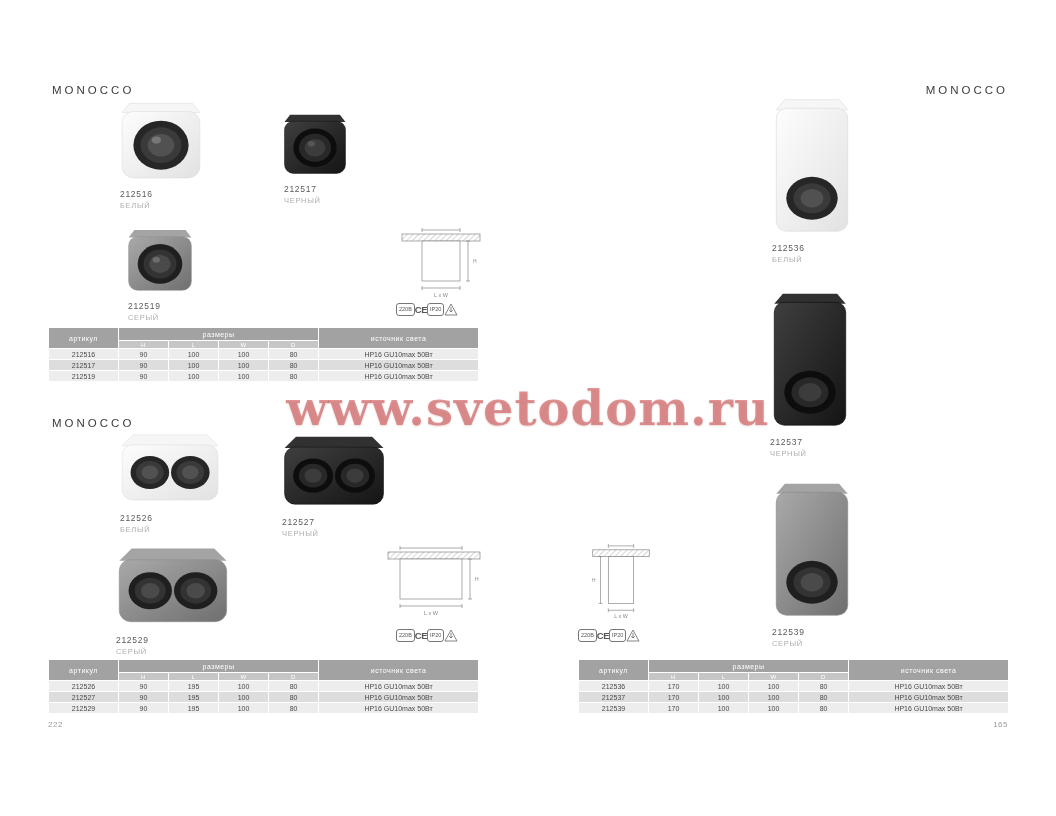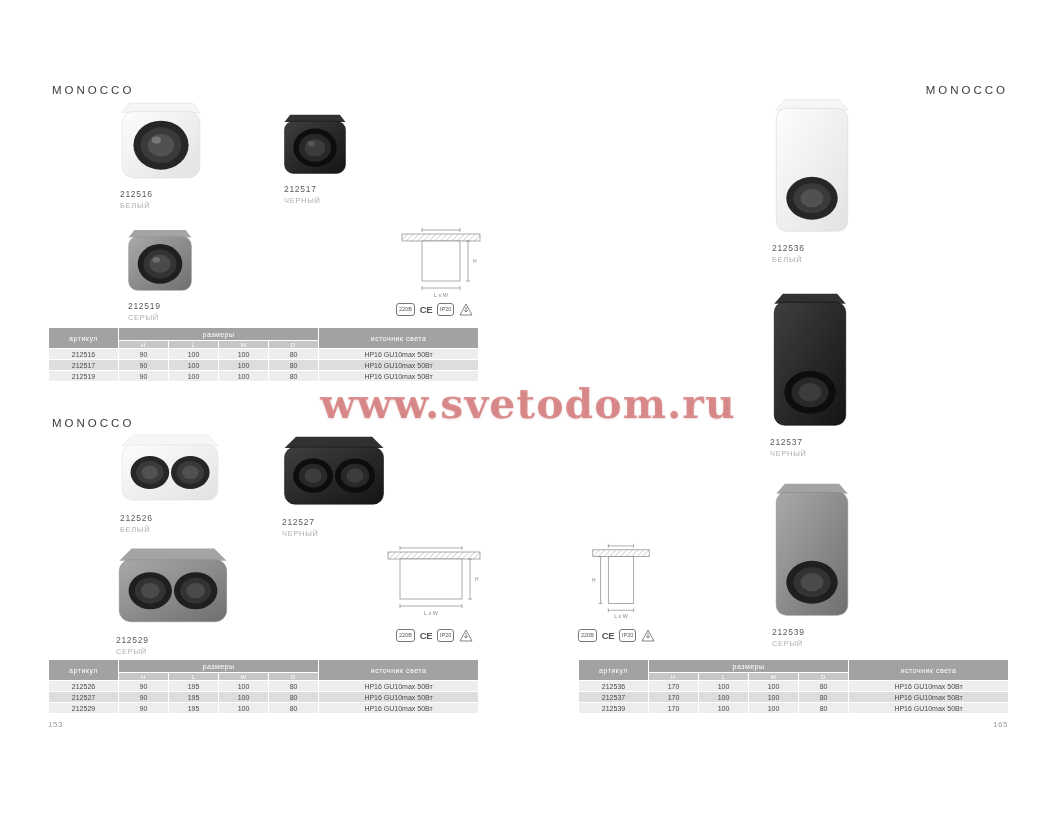--- a/index.html
+++ b/index.html
@@ -5,33 +5,33 @@
   * { margin:0; padding:0; box-sizing:border-box; }
   html,body { background:#fff; }
   body { font-family:"Liberation Sans", sans-serif; }
   .spread { position:relative; width:1056px; height:816px; background:#fff; overflow:hidden; }
   .abs { position:absolute; }
 
   .series-title { font-size:11.5px; letter-spacing:3px; color:#3c3c3c; font-weight:400; }
 
   .watermark {
     left:50%; top:380px; transform:translateX(-50%);
-    font-family:"DejaVu Serif", serif; font-weight:bold; font-size:41px;
+    font-family:"DejaVu Serif", serif; font-weight:bold; font-size:48px;
     color:rgba(198,70,70,0.55); letter-spacing:1px; white-space:nowrap;
     z-index:6; text-shadow:0 1px 2px rgba(150,40,40,0.18);
   }
 
   figure.product { position:absolute; }
   figure.product figcaption { margin:5px 0 0 6px; }
   .article { font-size:8.5px; color:#5a5a5a; letter-spacing:0.7px; }
   .color-label { font-size:7.5px; color:#aeaeae; letter-spacing:0.7px; margin-top:2px; }
 
   .tech-drawing text { font-family:"Liberation Sans", sans-serif; }
 
-  .cert-row { display:flex; align-items:center; gap:5px; height:15px; }
+  .cert-row { display:flex; align-items:center; height:15px; }
   .cert-badge {
     display:inline-flex; align-items:center; justify-content:center;
     border:1px solid #777; border-radius:3px; font-size:5.5px; color:#555;
     padding:2.5px 2px; line-height:1;
   }
   .cert-ce { font-size:9.5px; color:#555; font-weight:bold; letter-spacing:-0.5px; line-height:1; }
   .cert-tri { display:inline-flex; align-items:center; }
 
   table.spec-table { border-collapse:collapse; table-layout:fixed; position:absolute; }
   .spec-table th, .spec-table td { border:1px solid #fff; text-align:center; padding:0; overflow:hidden; white-space:nowrap; }
@@ -322,21 +322,21 @@
         <td>212529</td>
         <td>90</td>
         <td>195</td>
         <td>100</td>
         <td>80</td>
         <td>HP16 GU10max 50Вт</td>
       </tr>
     </tbody>
   </table>
 
-  <div class="page-number abs" style="left:48px; top:720px;">153</div>
+  <div class="page-number abs" style="left:48px; top:720px;">222</div>
 
   <div class="series-title abs" style="right:48px; top:84px; text-align:right;">MONOCCO</div>
 
   <figure class="product" style="left:766px; top:94px;">
     <svg width="92" height="140" viewBox="0 0 64 98">
       <polygon points="13,4 51,4 57,11 7,11" fill="#f6f6f6" stroke="#e0e0e0" stroke-width="0.5"></polygon>
       <rect x="7" y="10" width="50" height="86" rx="7" fill="url(#faceWhite)" stroke="#dcdcdc" stroke-width="0.5"></rect>
       <ellipse cx="32" cy="73" rx="18" ry="15" fill="#262626"></ellipse>
       <ellipse cx="32" cy="73" rx="13" ry="10.5" fill="#3a3a3a"></ellipse>
       <ellipse cx="32" cy="73" rx="8" ry="6.5" fill="#515151"></ellipse>

